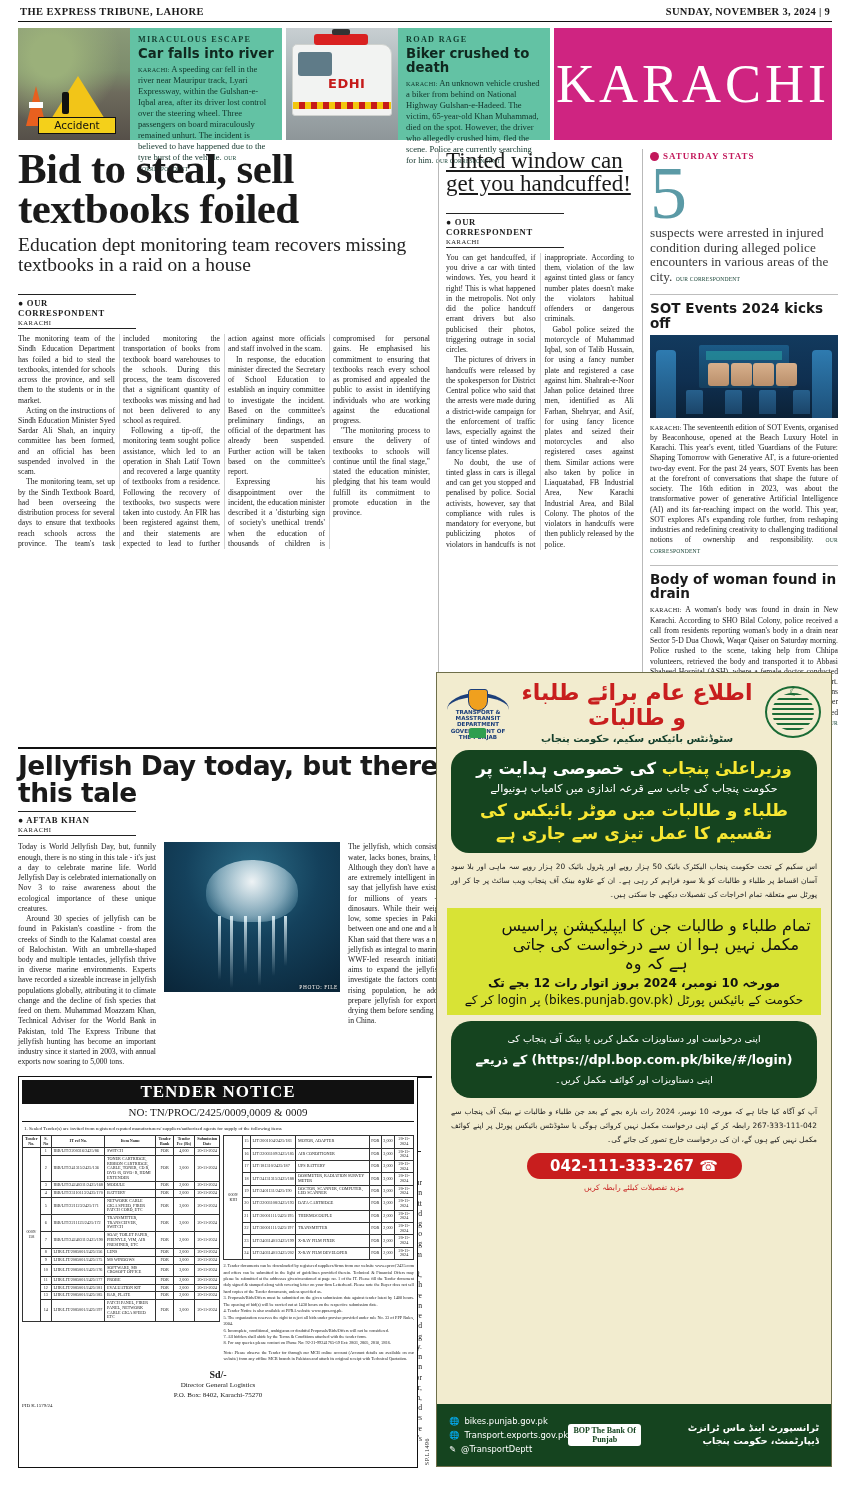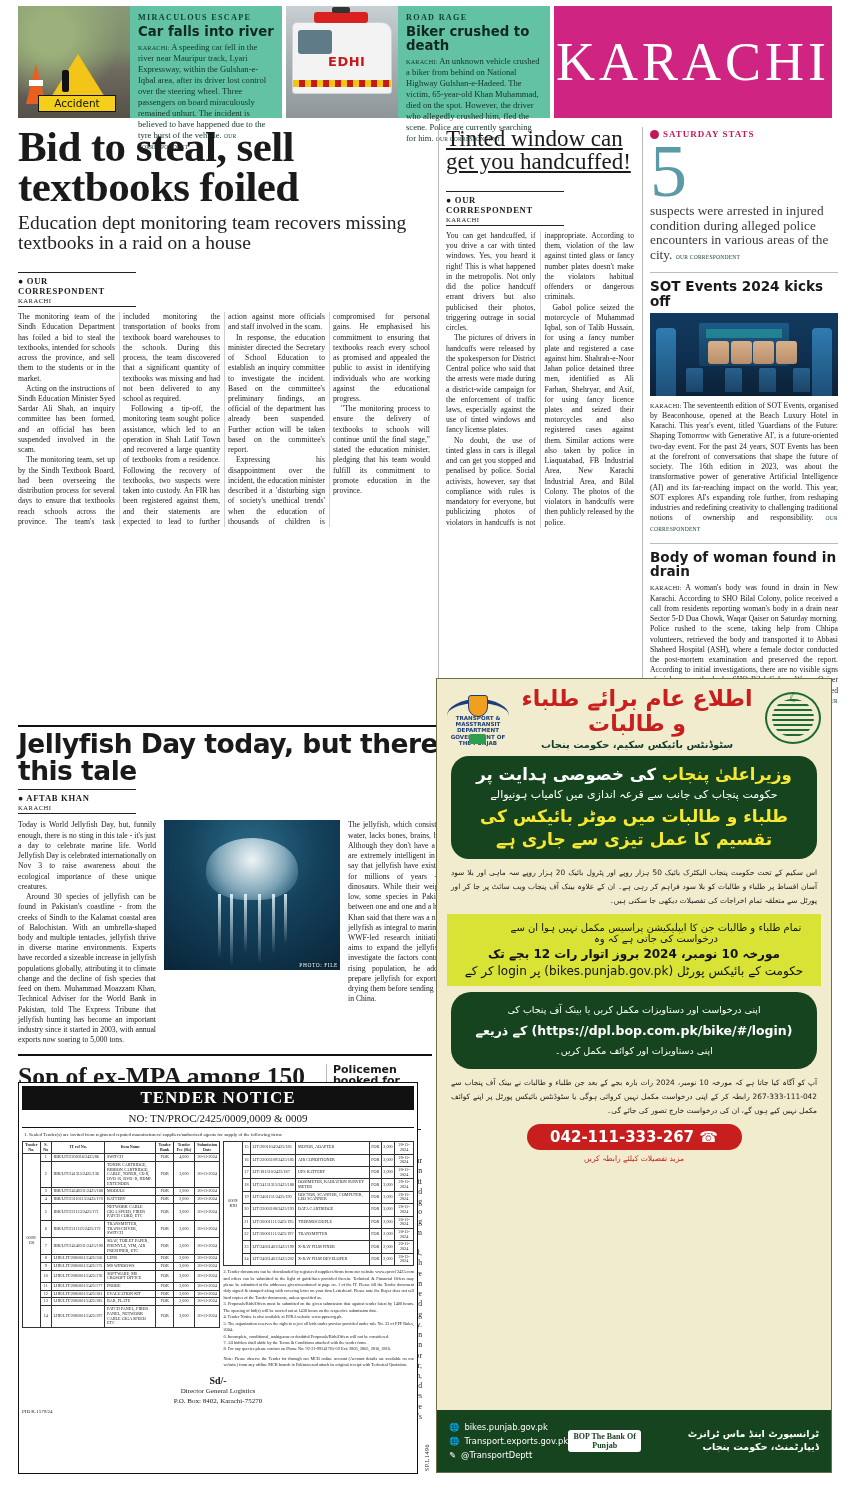--- a/index.html
+++ b/index.html
@@ -182,21 +182,21 @@
   .ad-band-dark .l2 { color:#ffffff; font-size:11px; margin-top:4px;
      font-family:"DejaVu Sans",sans-serif; }
   .ad-band-dark .l3 { color:#f7e733; font-size:17px; font-weight:bold; margin-top:4px;
      font-family:"DejaVu Sans",sans-serif; line-height:1.35; }
 
   .ad-para { padding:7px 14px 0 14px; direction:rtl; text-align:justify;
      font-size:7.4px; line-height:1.85; color:#1a1a1a; font-family:"DejaVu Sans",sans-serif; }
 
   .ad-band-yellow { margin:6px 10px 0 10px; background:#d8e335; padding:8px 10px;
      text-align:center; direction:rtl; }
-  .ad-band-yellow .y1 { font-size:10px; color:#111; font-family:"DejaVu Sans",sans-serif;margin-left:44px; }
+  .ad-band-yellow .y1 { font-size:16px; color:#111; font-family:"DejaVu Sans",sans-serif;margin-left:44px; }
   .ad-band-yellow .y2 { font-size:12px; font-weight:bold; color:#111; margin-top:3px;
      font-family:"DejaVu Sans",sans-serif; }
   .ad-band-yellow .y3 { font-size:12px; color:#111; margin-top:3px;
      font-family:"DejaVu Sans",sans-serif; }
 
   .ad-band-green2 { margin:6px 14px 0 14px; background:#15441f; border-radius:20px;
      padding:9px 12px; text-align:center; direction:rtl; color:#fff;
      font-family:"DejaVu Sans",sans-serif; font-size:9.5px; line-height:1.9; }
   .ad-band-green2 .big { font-size:12.5px; font-weight:bold; }
 
@@ -237,20 +237,24 @@
   .tn-sign .sd { font-family:"Liberation Serif",serif; font-size:10px; font-weight:bold;}
   .tn-pid { font-size:5px; padding-top:3px; }
   .tn-vert { position:absolute; left:424px; bottom:30px;
      writing-mode:vertical-rl; transform:rotate(180deg); font-size:6px; letter-spacing:.5px; }
 </style>
 </head>
 <body>
 
 <div class="page">
 
+  <div class="masthead">
+    <div class="left">THE EXPRESS TRIBUNE, LAHORE</div>
+    <div class="right">SUNDAY, NOVEMBER 3, 2024 | 9</div>
+  </div>
 
   <div class="topstrip">
 
     <div class="brief">
       <div class="photo ph-accident">
         <div class="ph-acc-cone"></div>
         <div class="ph-acc-label">Accident</div>
       </div>
       <div class="txt">
         <div class="kicker">MIRACULOUS ESCAPE</div>

